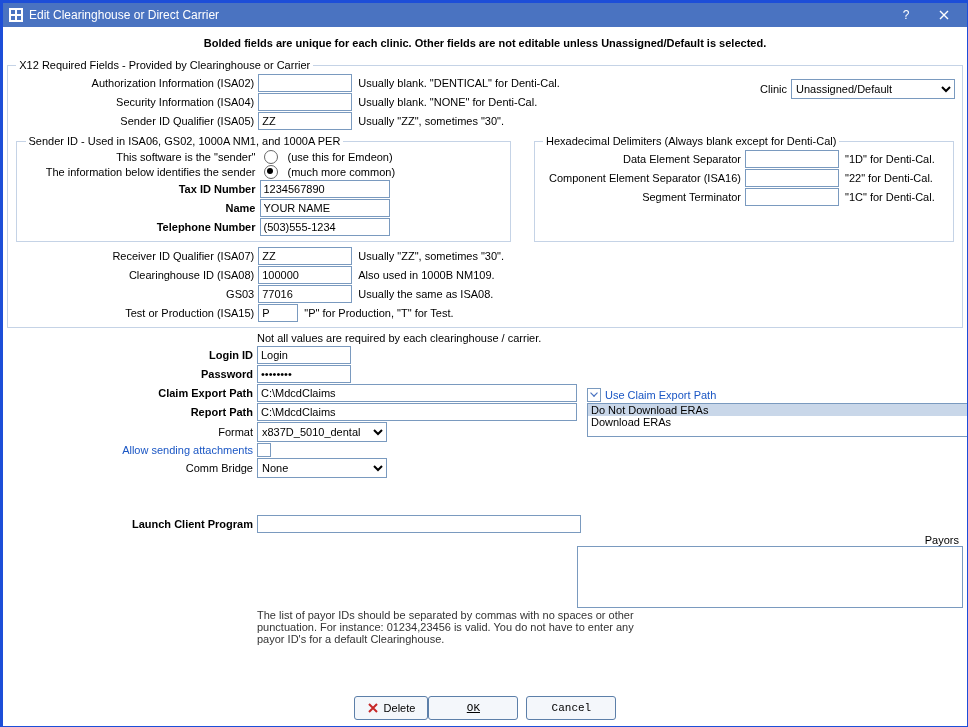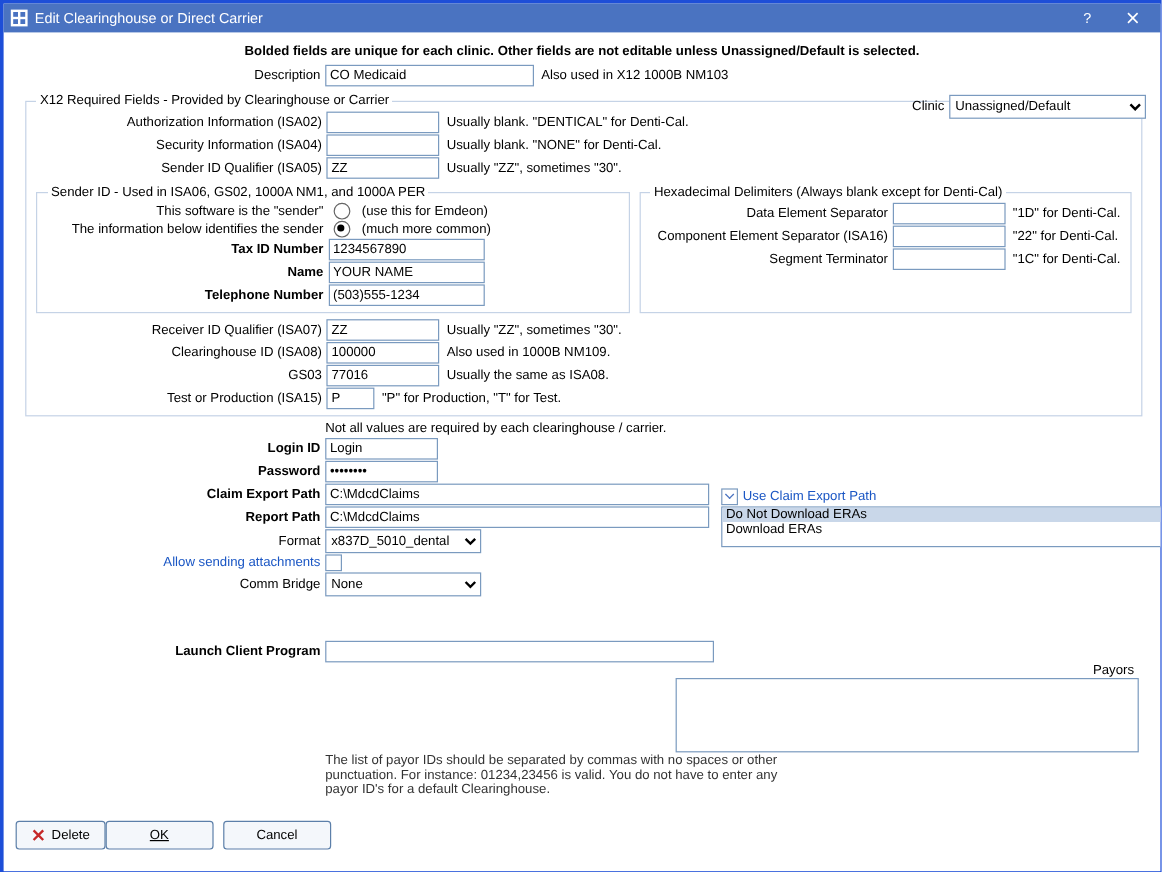--- a/index.html
+++ b/index.html
@@ -37,21 +37,21 @@
   .titlebar .title { flex:1; }
   .titlebar .winbtns { display:flex; }
   .titlebar .winbtn {
     width:38px; height:24px;
     display:flex; align-items:center; justify-content:center;
     color:#fff;
   }
   .content {
     flex:1;
     position:relative;
-    padding: 8px 18px;
+    padding: 8px 4px;
     box-sizing:border-box;
     overflow:hidden;
   }
   .instruction {
     text-align:center;
     font-weight:bold;
     padding:2px 0 4px;
     font-size:11px;
   }
   .row {
@@ -116,40 +116,41 @@
     height:32px; width:400px;
     font-size:11px;
   }
   .listbox div { padding:0 3px; }
   .listbox .sel { background:#c9d7e9; }
   .big-btn {
     border:1px solid #5c7fa9;background:#f4f7fb;border-radius:3px;
     height:22px;display:flex;align-items:center;justify-content:center;
     padding:0 18px; font-size:11px;
     min-width:52px;
+    font-family:Liberation Mono, monospace;
   }
   .bottom-bar {
-    position:absolute;left:10px;right:10px;bottom:18px;
-    display:flex;align-items:flex-end;justify-content:flex-start;
+    position:absolute;left:10px;right:10px;bottom:6px;
+    display:flex;align-items:flex-end;justify-content:center;
   }
   .delete-btn {
     border:1px solid #5c7fa9;background:#f4f7fb;border-radius:3px;
     height:22px;display:flex;align-items:center;justify-content:center;
     padding:0 12px;font-size:11px;gap:5px;
   }
   .footnote {
     font-size:11px;color:#333;max-width:400px;
     padding-left:0;
   }
   textarea.payors {
     border:1px solid #7a9abf;width:380px;height:56px;resize:none;
     font-family:inherit;font-size:11px;
   }
   input.launch { width:324px; }
-  .two-col { display:flex; gap:8px; }
+  .two-col { display:flex; gap:23px; }
   .two-col > fieldset { flex:1; }
   .clinic-row {
     position:absolute; right:12px; top:52px;
     display:flex;align-items:center;
   }
 </style>
 </head>
 <body>
 
 <div class="window">
@@ -171,25 +172,20 @@
             <path d="M1 1 L9 9 M9 1 L1 9" stroke="#fff" stroke-width="1.4"></path>
           </svg>
       </div>
     </div>
   </div>
 
   <div class="content">
 
     <div class="instruction">Bolded fields are unique for each clinic.   Other fields are not editable unless Unassigned/Default is selected.</div>
 
-    <div class="row">
-      <span class="label" style="width:246px">Description</span>
-      <input type="text" style="width: 174px;" value="CO Medicaid">
-      <span class="hint">Also used in X12 1000B NM103</span>
-    </div>
 
     <div class="clinic-row">
       <span class="label" style="padding-right:4px">Clinic</span>
       <select class="dd" style="width:164px">
         <option>Unassigned/Default</option>
       </select>
     </div>
 
     <fieldset style="margin-top:6px;">
       <legend>X12 Required Fields - Provided by Clearinghouse or Carrier</legend>

